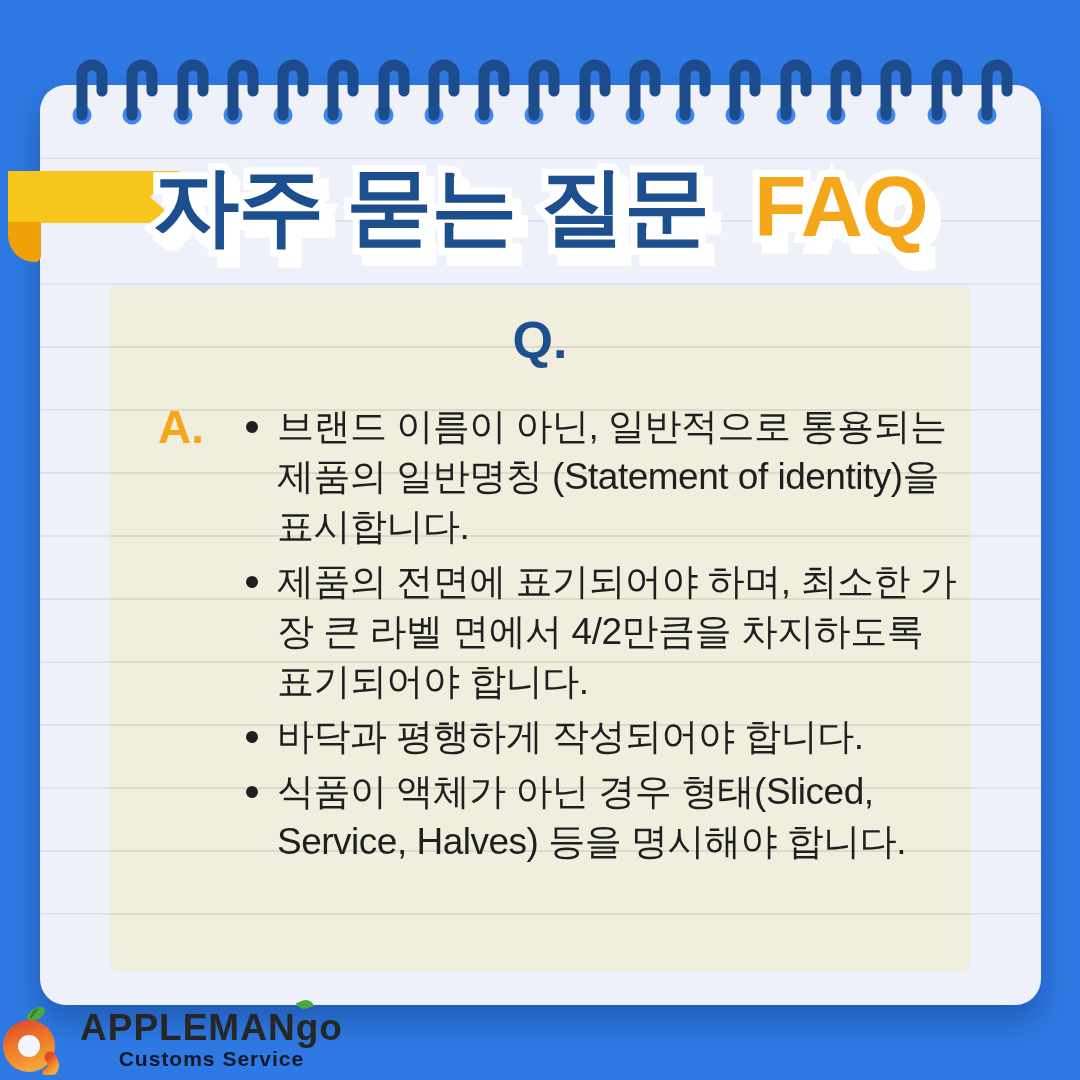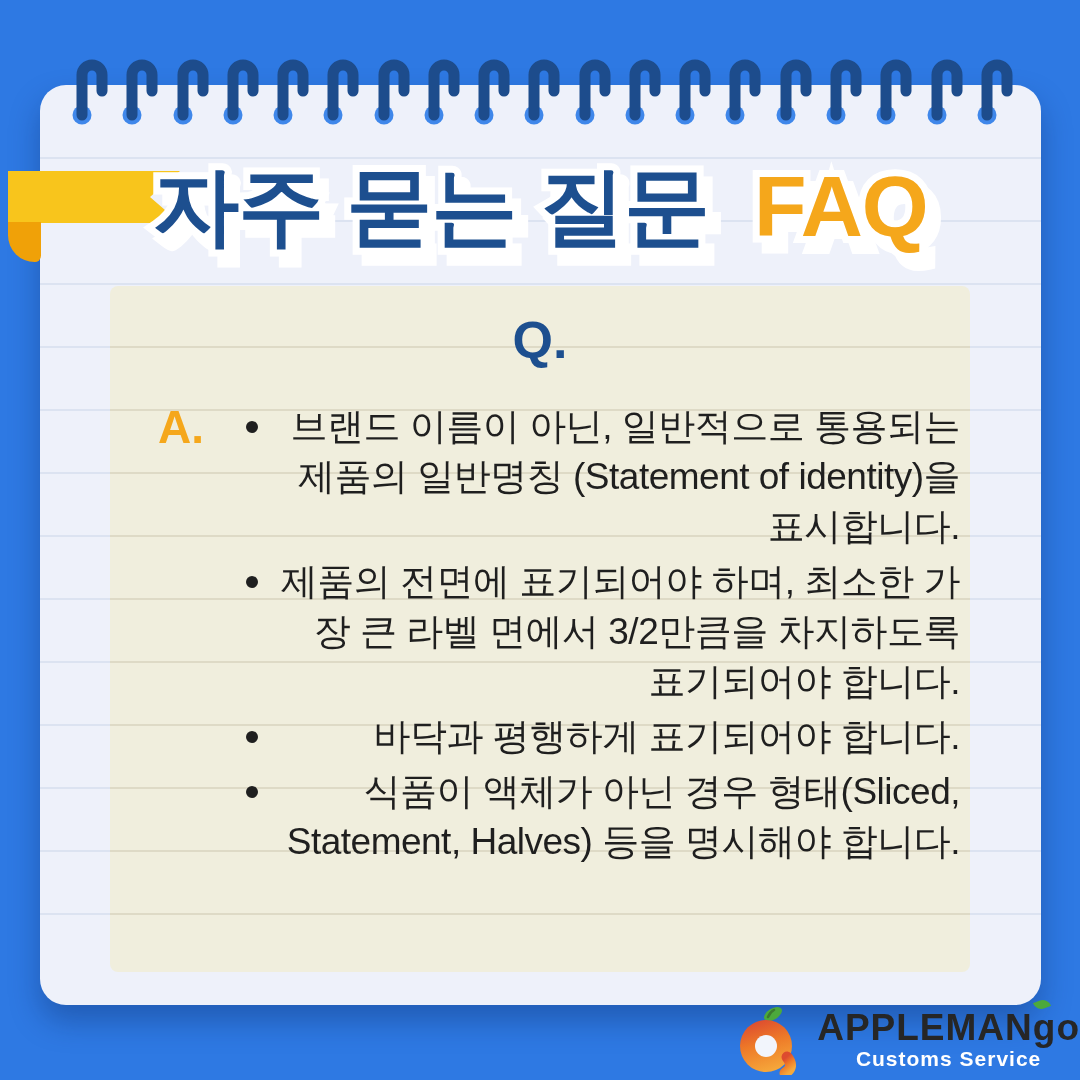--- a/index.html
+++ b/index.html
@@ -75,48 +75,48 @@
     gap:20px;padding-top:24px;color:#1D4F8F;white-space:nowrap;
   }
   .q-label{font-size:52px;font-weight:bold;}
   .q-text{font-size:44px;font-weight:bold;letter-spacing:-1px;}
   .a-row{
     position:relative;display:flex;align-items:flex-start;
     margin-top:32px;padding-left:48px;
   }
   .a-label{font-size:46px;font-weight:bold;color:#F5A71B;line-height:50px;}
   .answers{
-    list-style:none;margin:0 0 0 40px;padding:0;width:716px;text-align:right;
+    list-style:none;margin:0 0 0 40px;padding:0;width:716px;
   }
   .answers li{
     position:relative;padding-left:33px;
     font-size:37px;line-height:50px;color:#1F1F1F;
     letter-spacing:-0.5px;margin-bottom:5px;
   }
   .answers li::before{
     content:"";position:absolute;left:2px;top:19px;
     width:12px;height:12px;border-radius:50%;background:#1F1F1F;
   }
   
   .logo{
     position:absolute;left:0;right:0;bottom:4px;height:72px;
-    display:flex;align-items:center;justify-content:flex-end;gap:16px;
+    display:flex;align-items:center;justify-content:flex-start;gap:16px;
   }
   .logo-text{display:flex;flex-direction:column;align-items:center;}
   .logo-name{
     font-size:37px;font-weight:bold;color:#262626;letter-spacing:1px;
     line-height:38px;white-space:nowrap;
   }
   .logo-go{position:relative;display:inline-block;text-transform:lowercase;}
   .logo-leaf{
     position:absolute;top:-9px;left:1px;width:16px;height:9px;
     background:#4CA93C;border-radius:0 12px 0 12px;transform:rotate(-22deg);
   }
   .logo-tagline{
-    font-size:21px;font-weight:bold;color:#ffffff;letter-spacing:1px;
+    font-size:21px;font-weight:bold;color:#0f172a;letter-spacing:1px;
     line-height:24px;white-space:nowrap;
   }
 </style>
 </head>
 <body>
 
 <div class="page">
 
   <div class="paper">
     <div class="paper-lines"></div>
@@ -222,25 +222,25 @@
       <div class="q-row">
         <span class="q-label">Q.</span>
       </div>
 
       <div class="a-row">
         <span class="a-label">A.</span>
         <ul class="answers">
 
             <li>브랜드 이름이 아닌, 일반적으로 통용되는 제품의 일반명칭 (Statement of identity)을 표시합니다.</li>
 
-            <li>제품의 전면에 표기되어야 하며, 최소한 가장 큰 라벨 면에서 3/2만큼을 차지하도록 표기되어야 합니다.</li>
-
-            <li>바닥과 평행하게 표기되어야 합니다.</li>
-
-            <li>식품이 액체가 아닌 경우 형태(Sliced, Statement, Halves) 등을 명시해야 합니다.</li>
+            <li>제품의 전면에 표기되어야 하며, 최소한 가장 큰 라벨 면에서 4/2만큼을 차지하도록 표기되어야 합니다.</li>
+
+            <li>바닥과 평행하게 작성되어야 합니다.</li>
+
+            <li>식품이 액체가 아닌 경우 형태(Sliced, Service, Halves) 등을 명시해야 합니다.</li>
 
           </ul>
       </div>
     </div>
   </div>
 
   <div class="logo">
     <svg width="64" height="70" viewBox="0 0 64 70">
       <defs>
         <linearGradient id="mangoGrad" x1="0.3" y1="0" x2="0.6" y2="1">

